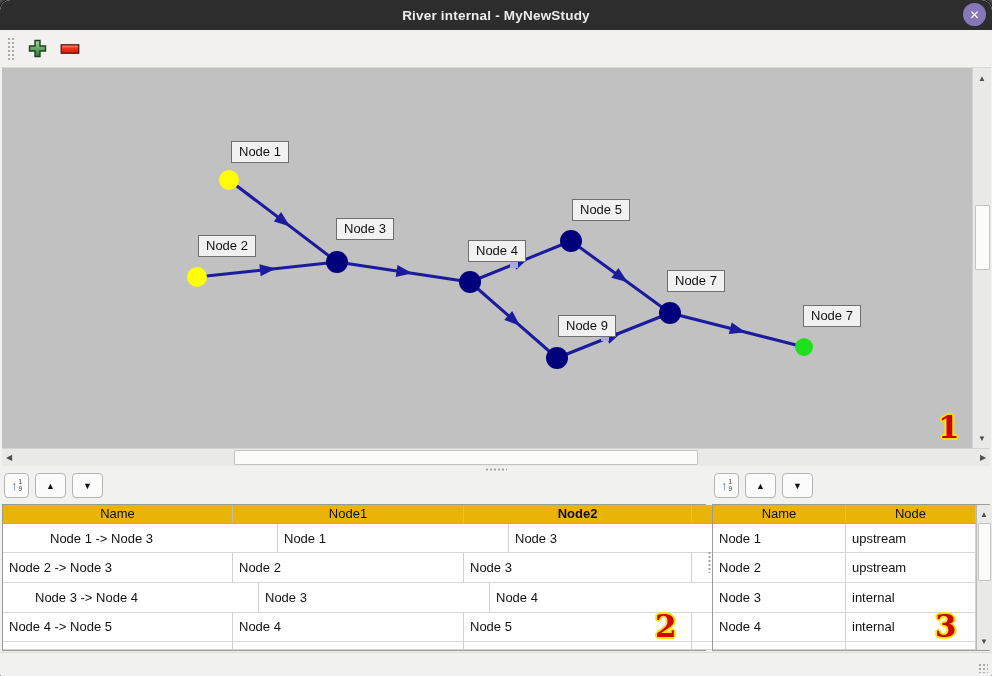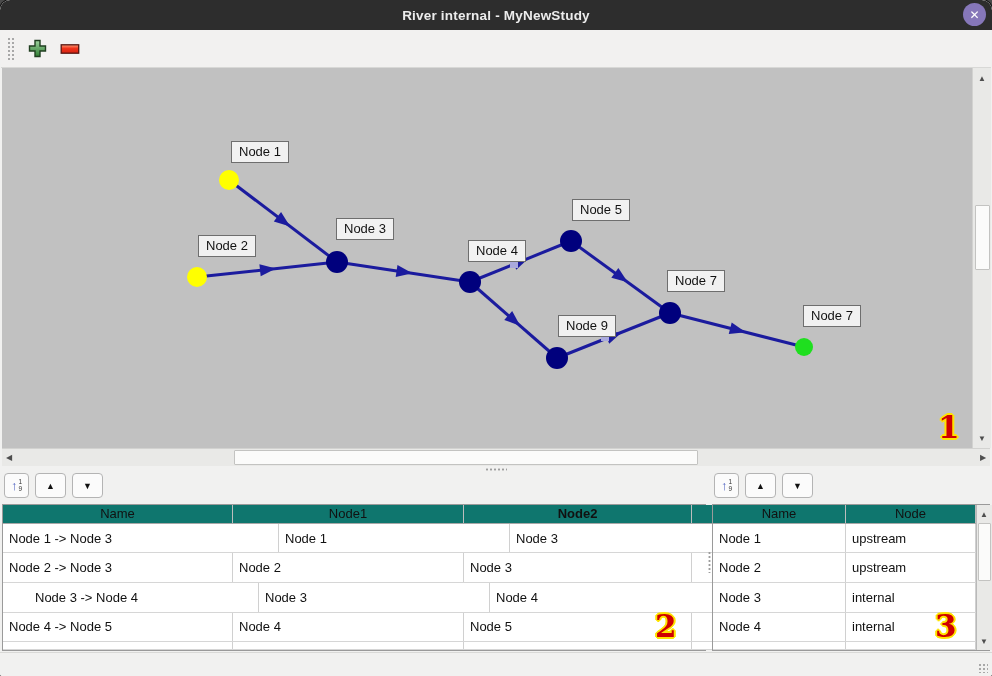--- a/index.html
+++ b/index.html
@@ -48,21 +48,21 @@
   .mini-btn{height:23px;background:#fbfbfb;border:1px solid #b4b4b4;border-radius:4px;display:flex;
             align-items:center;justify-content:center;cursor:pointer;}
   .mini-btn.arrow{width:29px;font-size:9px;color:#111;}
   .mini-btn.sortb{width:23px;}
   .sort-glyph{display:flex;align-items:center;line-height:1;}
   .sort-glyph .arr{color:#4a5fbf;font-size:13px;font-weight:bold;}
   .sort-glyph .digs{display:flex;flex-direction:column;font-size:6.5px;color:#333;margin-left:1px;line-height:1;}
   .datatable{position:absolute;top:32px;height:147px;background:#fff;border:1px solid #9a9a9a;
              box-sizing:border-box;display:flex;}
   .tbl-main{display:flex;flex-direction:column;flex:1 1 auto;}
-  .thead{display:flex;height:19px;background:#0f766e;border-bottom:1px solid #a8a8a8;box-sizing:border-box;text-align:right;}
+  .thead{display:flex;height:19px;background:#eab308;border-bottom:1px solid #a8a8a8;box-sizing:border-box;text-align:right;}
   .th{font-size:13px;color:#111;display:flex;align-items:center;justify-content:center;
       border-right:1px solid #bdbdbd;box-sizing:border-box;}
   .tr{display:flex;height:30px;border-bottom:1px solid #d6d6d6;box-sizing:border-box;background:#fff;}
   .td{font-size:13px;color:#111;display:flex;align-items:center;padding-left:6px;
       border-right:1px solid #d0d0d0;box-sizing:border-box;overflow:hidden;white-space:nowrap;}
   .tr-partial{height:8px;background:#fff;}
   
   .statusbar{position:absolute;left:0;top:652px;width:992px;height:24px;background:#f1f1f0;
              border-top:1px solid #d9d9d7;}
   .resize-grip{position:absolute;right:4px;bottom:4px;width:10px;height:10px;
@@ -208,21 +208,21 @@
     </div>
 
     <div class="datatable" style="left:2px;width:704px;">
       <div class="tbl-main" id="branches-main">
           <div class="thead">
             <div class="th" style="width: 230px;">Name</div>
             <div class="th" style="width: 231px;">Node1</div>
             <div class="th" style="width: 228px; font-weight: bold;">Node2</div>
           </div>
           <div class="tr">
-            <div class="td" style="width: 276px;">Node 1 -&gt; Node 3</div>
+            <div class="td" style="width: 234px; margin-left: 41px;">Node 1 -&gt; Node 3</div>
             <div class="td" style="width: 231px;">Node 1</div>
             <div class="td" style="width: 228px;">Node 3</div>
           </div>
           <div class="tr">
             <div class="td" style="width: 230px;">Node 2 -&gt; Node 3</div>
             <div class="td" style="width: 231px;">Node 2</div>
             <div class="td" style="width: 228px;">Node 3</div>
           </div>
           <div class="tr">
             <div class="td" style="width: 230px; margin-left: 26px;">Node 3 -&gt; Node 4</div>

